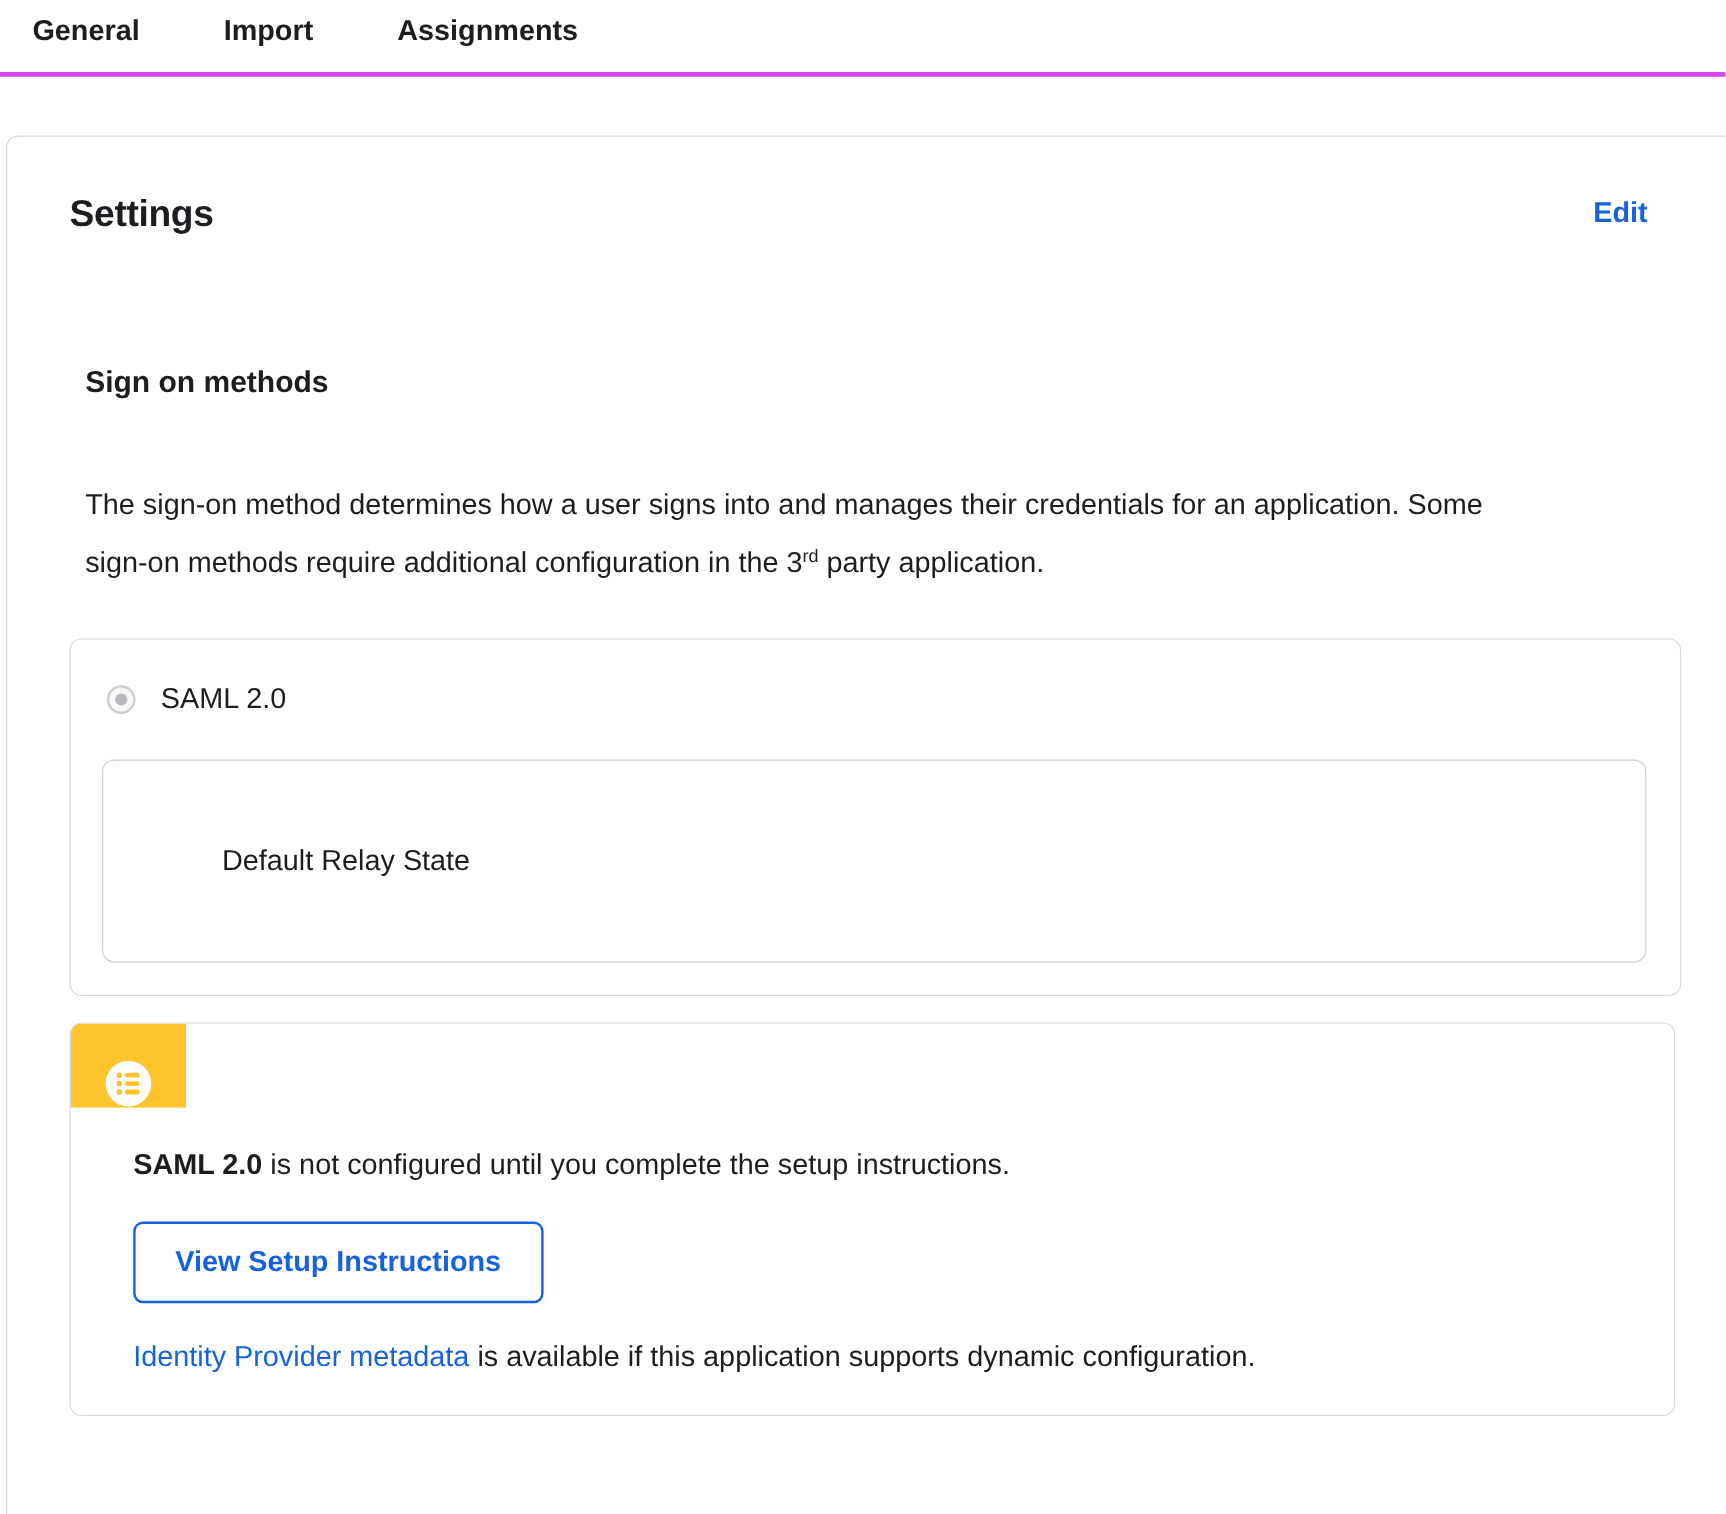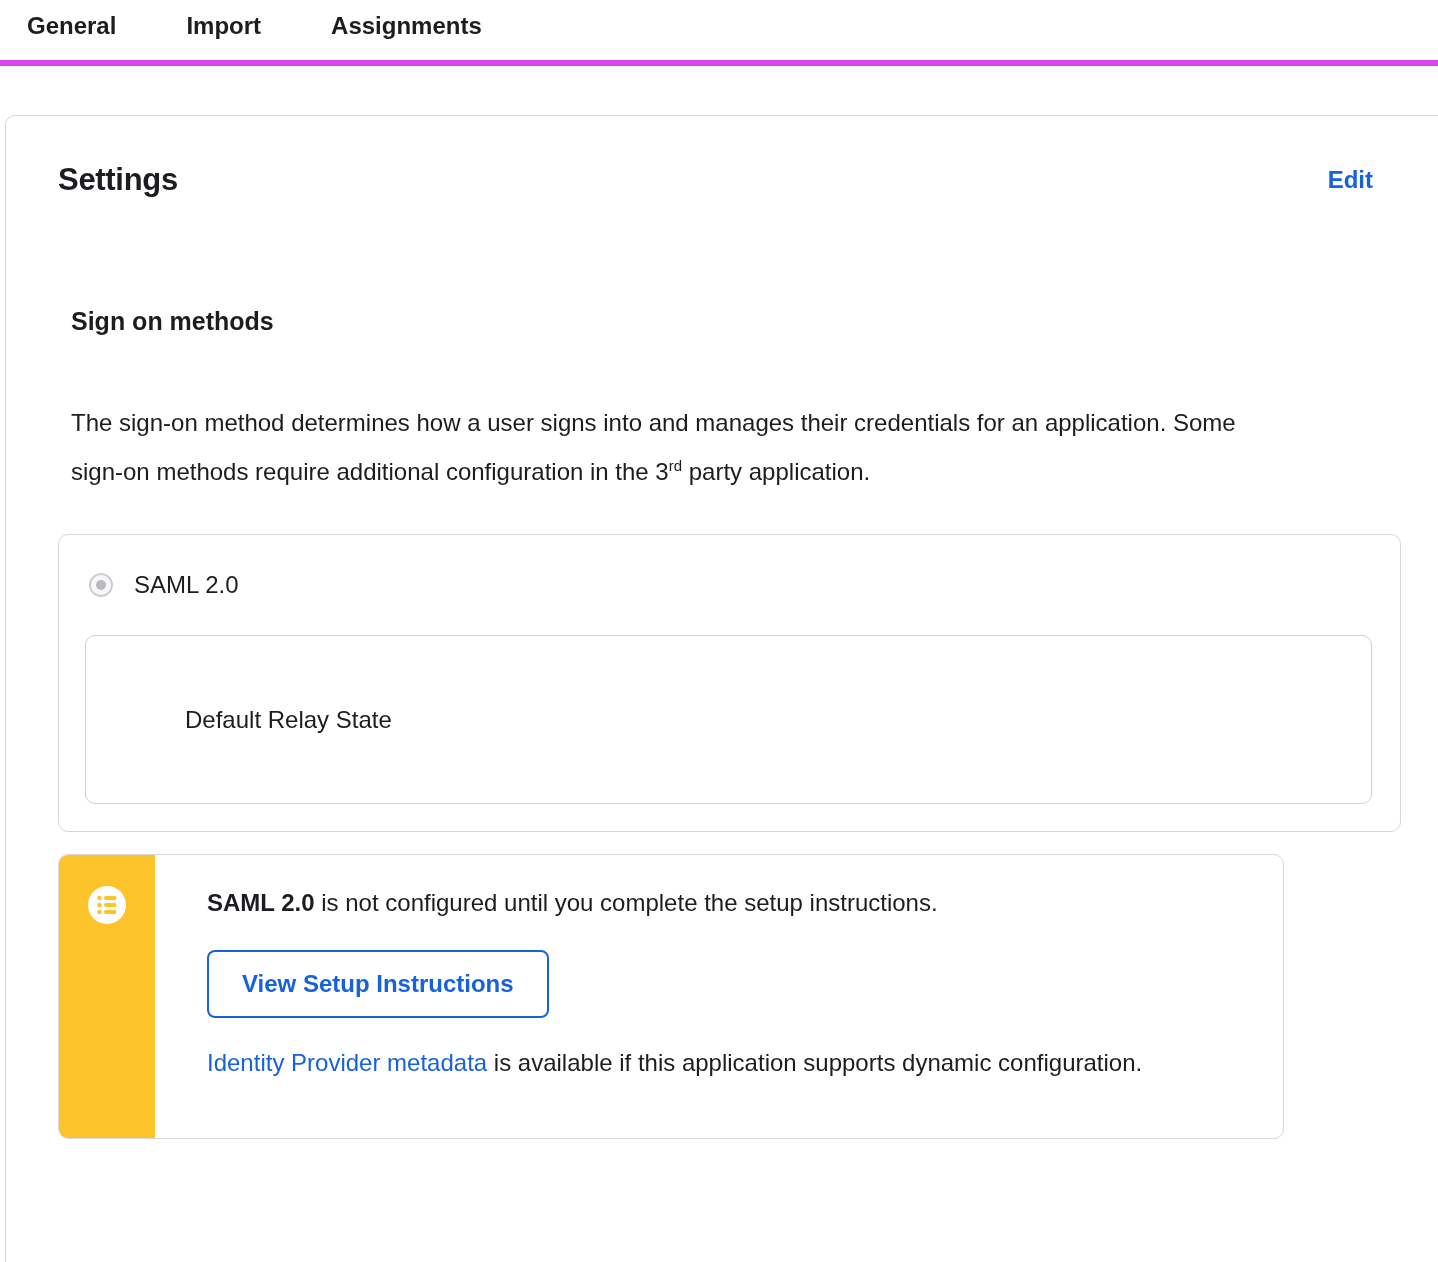--- a/index.html
+++ b/index.html
@@ -13,21 +13,21 @@
   body {
     width: 1438px; height: 1262px; overflow: hidden;
     background: #ffffff; color: var(--ink);
     font-family: "Liberation Sans", sans-serif;
   }
   a { color: var(--accent); text-decoration: none; cursor: pointer; }
 
   
   .tabs {
     display: flex; gap: 28px; align-items: flex-start;
-    padding: 4px 0 0 6px; border-bottom: 6px solid #d946ef;
+    padding: 4px 0 0 6px; border-bottom: 4px solid #d946ef;
   }
   .tab {
     position: relative; padding: 8px 21px 20px;
     font-size: 24px; font-weight: bold; line-height: 28px;
     cursor: pointer; white-space: nowrap;
   }
   .tab.active::after {
     content: ""; position: absolute; left: 0; right: 0; bottom: -2px;
     height: 6px; background: var(--accent);
   }
@@ -72,23 +72,23 @@
   .radio-label { font-size: 24px; line-height: 28px; }
   .relay-box {
     margin-top: 36px; width: 1287px; height: 169px;
     border: 1px solid #cfcfd4; border-radius: 10px;
     display: flex; align-items: center; padding-left: 99px;
     font-size: 24px;
   }
 
   
   .callout {
-    margin-top: 22px; width: 1226px; min-height: 285px;
+    margin-top: 22px; width: 1338px; min-height: 285px;
     border: 1px solid var(--border); border-radius: 10px;
-    display: flex; overflow: hidden;
+    display: flex; overflow: hidden; flex-direction: column;
   }
   .callout-strip {
     width: 96px; flex-shrink: 0; background: var(--yellow);
     display: flex; justify-content: center; align-items: flex-start;
     padding-top: 30px;
   }
   .callout-icon { width: 40px; height: 40px; }
   .callout-body { padding: 33px 40px 0 52px; }
   .callout-msg { margin: 0; font-size: 24px; line-height: 30px; }
   .setup-btn {

